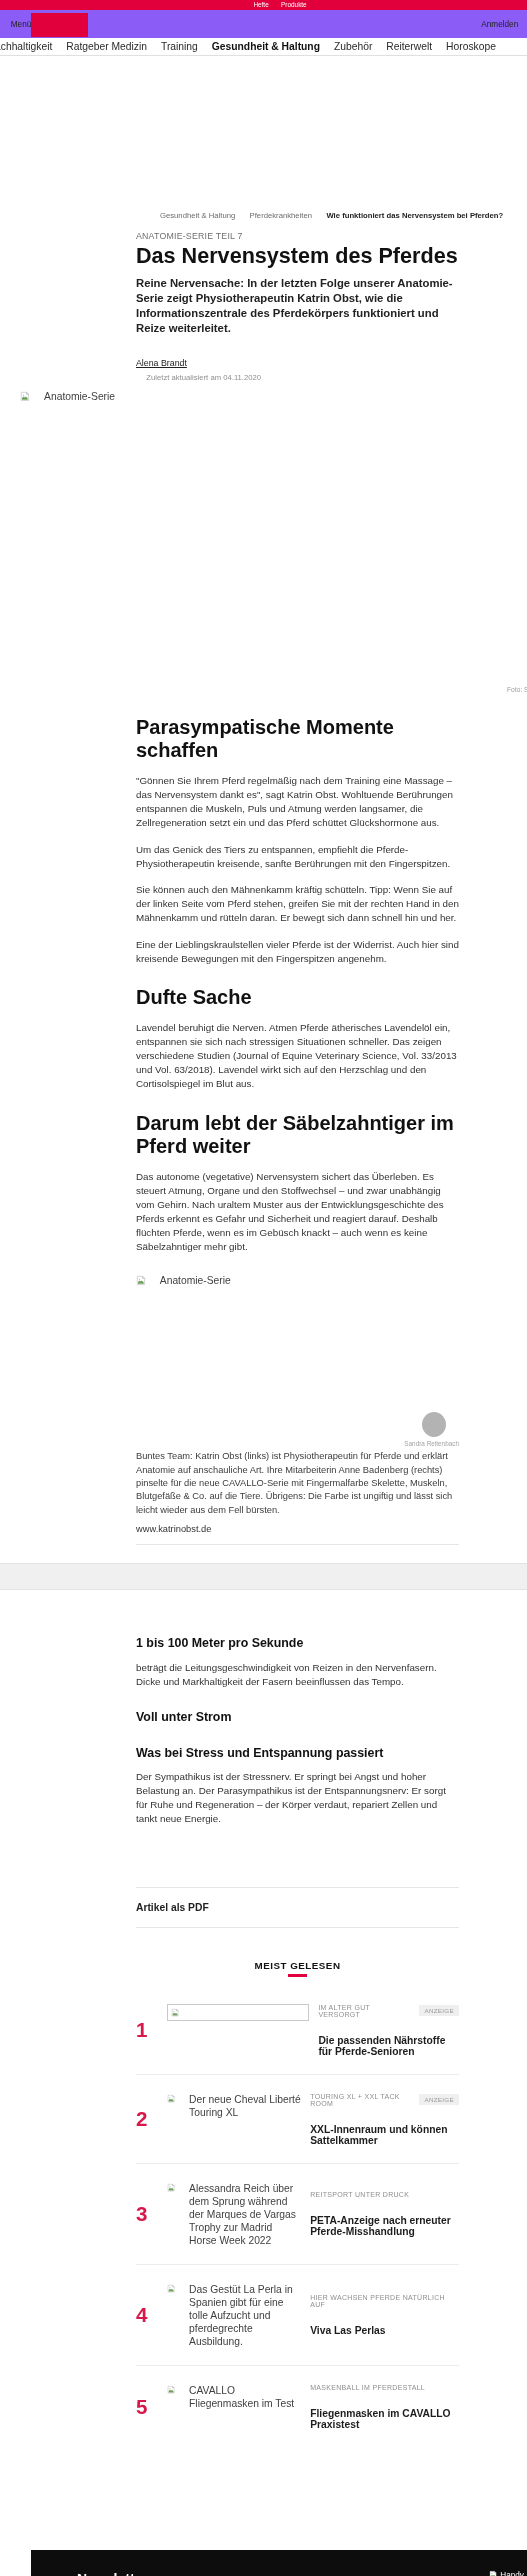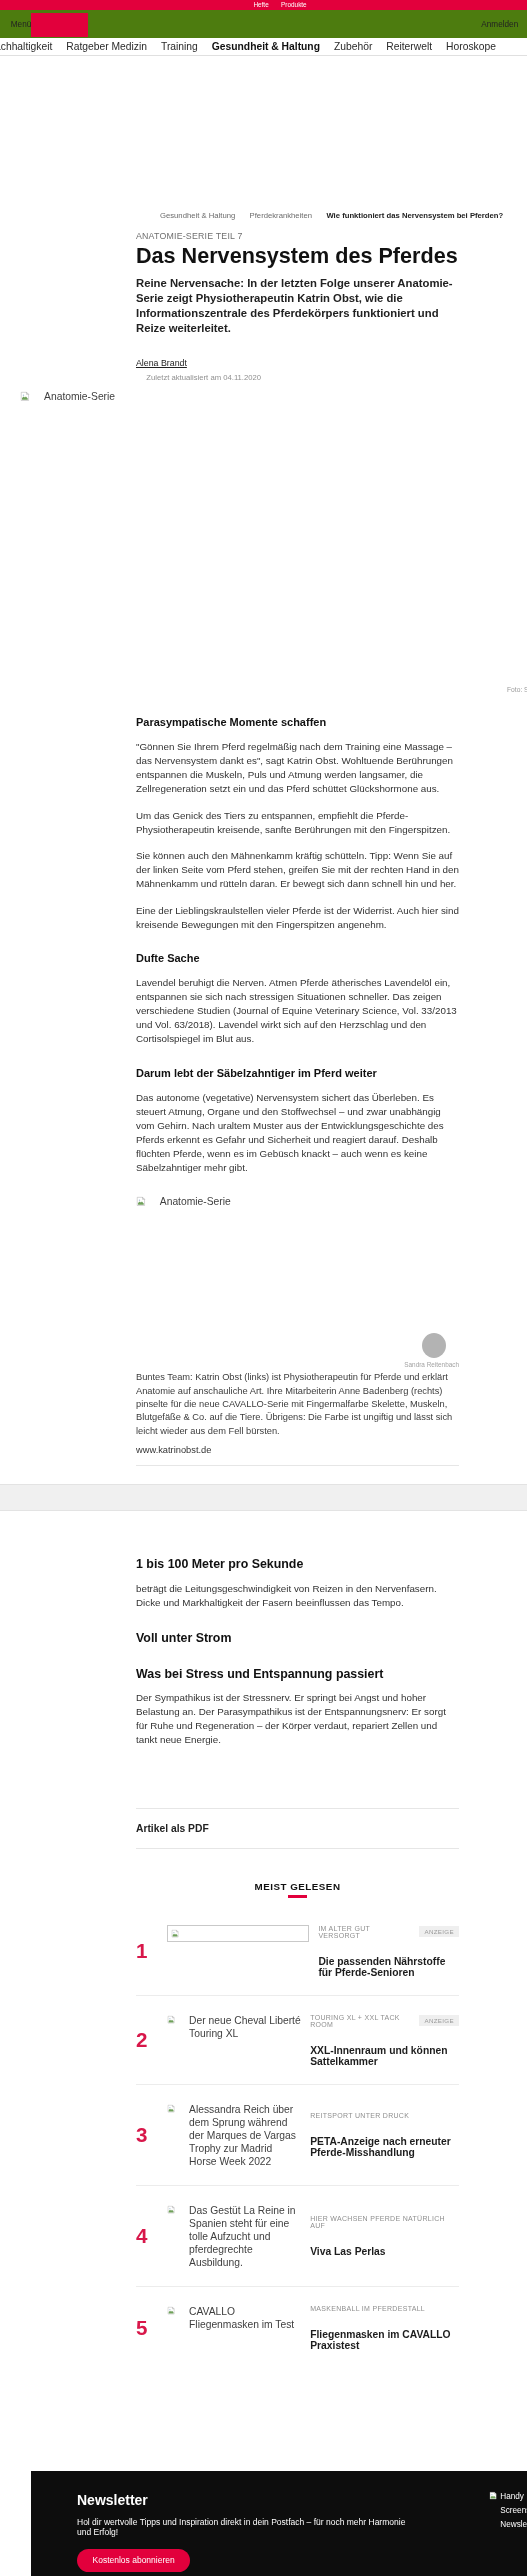--- a/index.html
+++ b/index.html
@@ -4,21 +4,21 @@
 <style>
   html,body{margin:0;padding:0;background:#fff;}
   body{font-family:"Liberation Sans", sans-serif;color:#222;}
   #page{position:relative;width:528px;height:4116px;background:#fff;overflow:hidden;margin:0 auto;}
   a{text-decoration:none;color:inherit;}
   
   .topbar{height:9.8px;background:#e2003c;display:flex;justify-content:center;align-items:center;gap:9.3px;transform:none;}
   .topbar .tlink{color:#fff;font-size:6.4px;margin-left:3.1px;}
   .topbar-inner{display:flex;gap:9.3px;margin-left:29px;}
   
-  .siteheader{height:28px;position:relative;background:#4d7c0f;}
+  .siteheader{height:28px;position:relative;background:#8b5cf6;}
   .menu-btn{position:absolute;left:10.8px;top:9.8px;font-size:8.2px;color:#222;}
   .logo{position:absolute;left:31px;top:3.1px;width:57px;height:24px;background:#e2003c;z-index:2;}
   .login-btn{position:absolute;right:9.8px;top:9.8px;font-size:8.2px;color:#222;}
   
   .mainnav{height:17.5px;border-bottom:0.5px solid #e0e0e0;display:flex;align-items:center;gap:14px;font-size:10.3px;color:#2a2a2a;overflow:hidden;white-space:nowrap;background:#fff;}
   .mainnav .nav-item:first-child{margin-left:-12.4px;}
   .mainnav .active{font-weight:bold;color:#111;}
   
   .crumbs{margin:155px 0 0 160px;font-size:7.7px;color:#6b6b6b;display:flex;gap:14.4px;white-space:nowrap;}
   .crumbs .crumb-last{color:#222;font-weight:bold;}
@@ -28,21 +28,21 @@
   .lede{margin-top:8.2px;font-size:11.3px;line-height:15px;font-weight:bold;color:#222;}
   .author{margin-top:21.6px;font-size:8.8px;color:#222;text-decoration:underline;display:inline-block;}
   .updated{margin-top:5.2px;margin-left:10.3px;font-size:7.7px;color:#909090;}
   
   .alt-line{display:flex;gap:14px;align-items:flex-start;font-size:10.3px;line-height:13px;color:#3f3f3f;}
   .bi{flex:none;margin-top:1px;}
   
   .hero{position:relative;margin:8.2px 0 0 -126px;width:517px;height:305px;padding-left:10.3px;box-sizing:border-box;}
   .hero-credit{position:absolute;left:497px;bottom:2.1px;font-size:6.7px;color:#9a9a9a;white-space:nowrap;}
   
-  .body-h2{font-size:11px;margin:20.6px 0 0;color:#111;font-weight:bold;}
+  .body-h2{font-size:20px;margin:20.6px 0 0;color:#111;font-weight:bold;}
   .body-p{font-size:9.8px;line-height:14px;margin:12.4px 0 0;color:#333;}
   
   .fig2{margin-top:19.6px;}
   .fig2-media{position:relative;height:171px;}
   .avatar{position:absolute;right:13.4px;top:138px;width:24px;height:25px;border-radius:50%;background:#b3b3b3;}
   .fig2-credit{position:absolute;right:0;top:166px;font-size:6.4px;color:#a3a3a3;}
   .fig2-caption{font-size:9.3px;line-height:13.4px;color:#3c3c3c;margin-top:5.2px;}
   .fig2-link{display:inline-block;margin-top:7.2px;font-size:9.3px;color:#333;}
   .thin-divider{margin-top:9.3px;border-top:0.5px solid #e6e6e6;height:0;}
   .graygap{height:25px;background:#f0f0f0;border-top:0.5px solid #e3e3e3;border-bottom:0.5px solid #e3e3e3;margin-top:18.5px;}
@@ -247,21 +247,21 @@
       <div class="mr-item">
         <div class="mr-num">4</div>
         <div class="mr-thumb">
           <div class="alt-line">
             <svg class="bi" viewBox="0 0 24 24" width="8.2" height="9.3">
                 <path d="M3 2h13l5 5v15H3z" fill="#fff" stroke="#999"></path>
                 <path d="M16 2l5 5h-5z" fill="#eee" stroke="#999"></path>
                 <path d="M5 16l4-4 3 3 2.5-2.5L19 17v3H5z" fill="#6fa05a"></path>
                 <circle cx="8.5" cy="9" r="1.6" fill="#9db8d2"></circle>
               </svg>
-            <span>Das Gestüt La Reine in Spanien steht für eine tolle Aufzucht und pferdegrechte Ausbildung.</span>
+            <span>Das Gestüt La Perla in Spanien gibt für eine tolle Aufzucht und pferdegrechte Ausbildung.</span>
           </div>
         </div>
         <div class="mr-text">
           <div class="mr-kicker">
             <span>HIER WACHSEN PFERDE NATÜRLICH AUF</span>
 
           </div>
           <div class="mr-heading">Viva Las Perlas</div>
         </div>
       </div>

